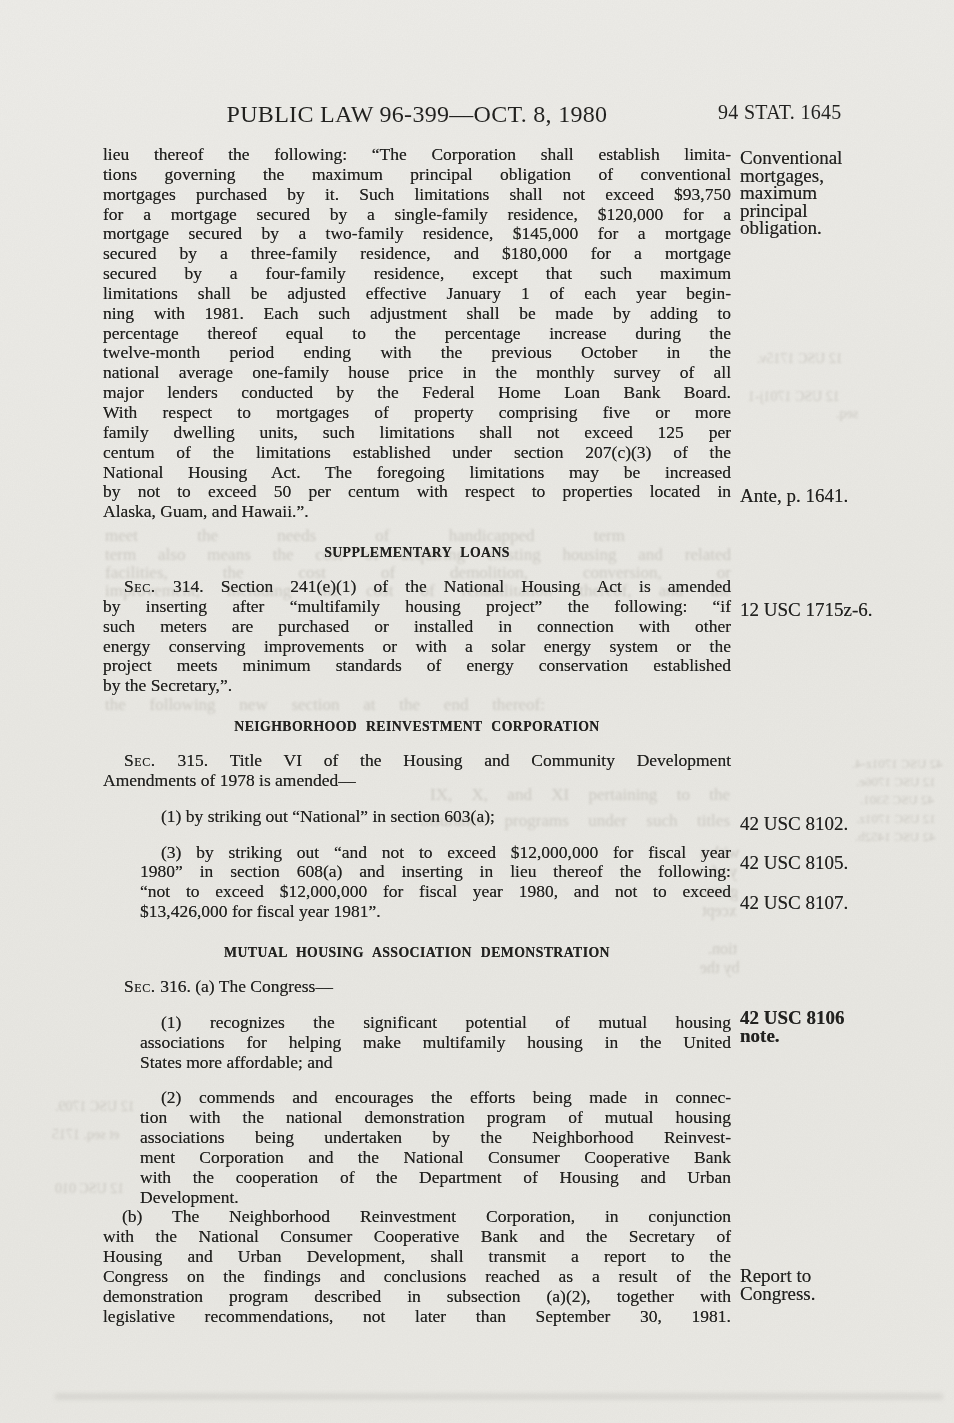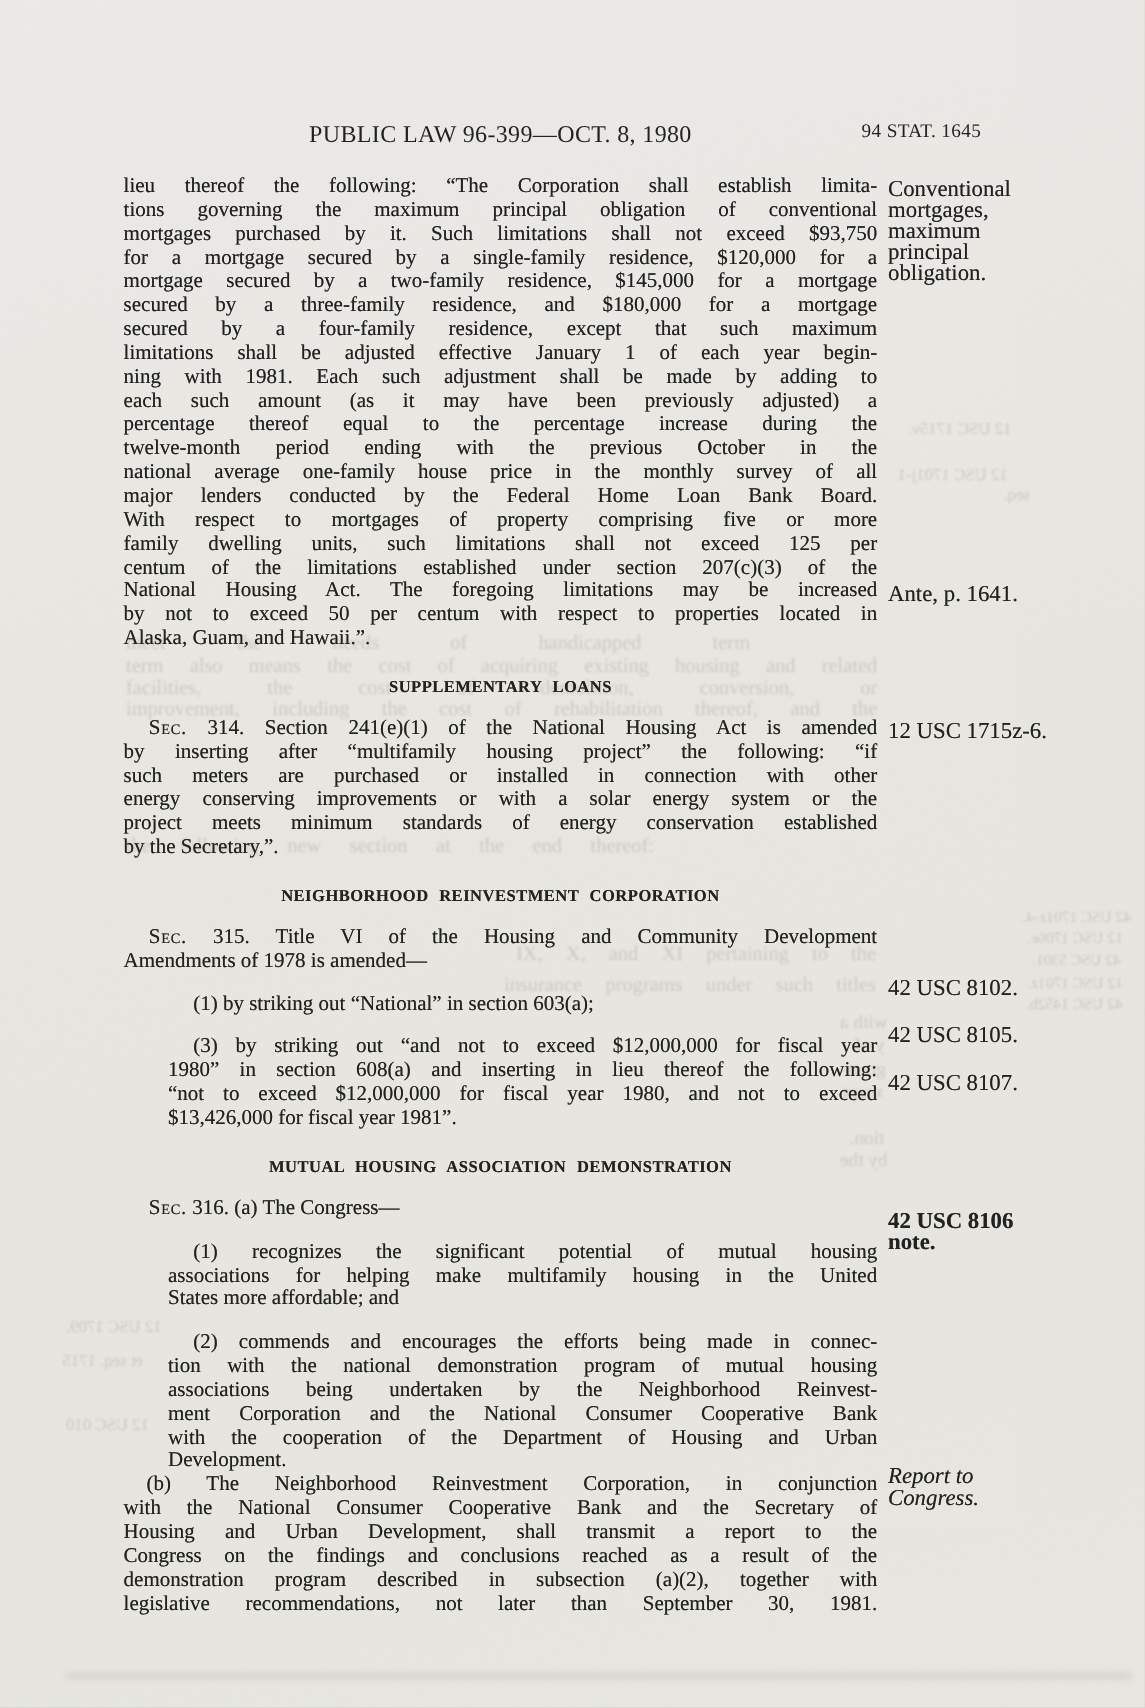--- a/index.html
+++ b/index.html
@@ -2,22 +2,22 @@
 <html><head>
 <meta charset="utf-8">
 <style>
   html,body{margin:0;padding:0;background:#d0cfcb;}
   .page{
     position:relative;width:954px;height:1423px;overflow:hidden;
     background:linear-gradient(168deg,#edece8 0%,#e9e8e3 45%,#e8e7e2 75%,#eae9e4 100%);
     font-family:"Liberation Serif","DejaVu Serif",serif;color:#1b1b19;
   }
   .hdr-title{position:absolute;top:101px;left:103px;width:628px;text-align:center;
-    font-size:20px;letter-spacing:.3px;white-space:nowrap;}
-  .hdr-stat{position:absolute;top:101px;left:718px;font-size:16px;letter-spacing:.3px;white-space:nowrap;}
+    font-size:24px;letter-spacing:.3px;white-space:nowrap;}
+  .hdr-stat{position:absolute;top:101px;left:718px;font-size:20px;letter-spacing:.3px;white-space:nowrap;}
   .body-col{position:absolute;top:145px;left:103px;width:628px;z-index:2;
     font-size:17.5px;text-shadow:0 0 .4px rgba(10,10,8,.65);}
   .ln{line-height:19.85px;text-align:justify;text-align-last:justify;}
   .ln.last{text-align-last:left;}
   .blk-heading{font-weight:bold;font-size:13.8px;line-height:20px;text-align:center;
     letter-spacing:.4px;word-spacing:5px;margin:21px 0 14px 0;}
   .p-sec .ln:first-child{text-indent:21px;}
   .p-item{padding-left:37px;margin-top:16px;}
   .p-item .ln:first-child{text-indent:21px;}
   .p-sub .ln:first-child{text-indent:19px;}
@@ -45,21 +45,20 @@
       <div class="blk p-flush">
         <div class="ln">lieu thereof the following: “The Corporation shall establish limita-</div>
         <div class="ln">tions governing the maximum principal obligation of conventional</div>
         <div class="ln">mortgages purchased by it. Such limitations shall not exceed $93,750</div>
         <div class="ln">for a mortgage secured by a single-family residence, $120,000 for a</div>
         <div class="ln">mortgage secured by a two-family residence, $145,000 for a mortgage</div>
         <div class="ln">secured by a three-family residence, and $180,000 for a mortgage</div>
         <div class="ln">secured by a four-family residence, except that such maximum</div>
         <div class="ln">limitations shall be adjusted effective January 1 of each year begin-</div>
         <div class="ln">ning with 1981. Each such adjustment shall be made by adding to</div>
-        <div class="ln">each such amount (as it may have been previously adjusted) a</div>
         <div class="ln">percentage thereof equal to the percentage increase during the</div>
         <div class="ln">twelve-month period ending with the previous October in the</div>
         <div class="ln">national average one-family house price in the monthly survey of all</div>
         <div class="ln">major lenders conducted by the Federal Home Loan Bank Board.</div>
         <div class="ln">With respect to mortgages of property comprising five or more</div>
         <div class="ln">family dwelling units, such limitations shall not exceed 125 per</div>
         <div class="ln">centum of the limitations established under section 207(c)(3) of the</div>
         <div class="ln">National Housing Act. The foregoing limitations may be increased</div>
         <div class="ln">by not to exceed 50 per centum with respect to properties located in</div>
         <div class="ln last">Alaska, Guam, and Hawaii.”.</div>
@@ -133,21 +132,21 @@
       <div class="sidenote" style="top: 854px;">
         <div>42 USC 8105.</div>
       </div>
       <div class="sidenote" style="top: 894px;">
         <div>42 USC 8107.</div>
       </div>
       <div class="sidenote" style="top: 1009px; font-weight: bold;">
         <div>42 USC 8106</div>
         <div>note.</div>
       </div>
-      <div class="sidenote" style="top: 1222px; font-style: italic;">
+      <div class="sidenote" style="top: 1267px;">
         <div>Report to</div>
         <div>Congress.</div>
       </div>
     </div>
   <div id="ghost-layer">
       <div class="ghost sp" style="left: 105px; top: 527px; font-size: 17px; width: 520px;">meet the needs of handicapped term</div>
       <div class="ghost sp" style="left: 105px; top: 546px; font-size: 17px; width: 626px;">term also means the cost of acquiring existing housing and related</div>
       <div class="ghost sp" style="left: 105px; top: 564px; font-size: 17px; width: 626px;">facilities, the cost of demolition, conversion, or</div>
       <div class="ghost sp" style="left: 105px; top: 582px; font-size: 17px; width: 626px;">improvement, including the cost of rehabilitation thereof, and the</div>
       <div class="ghost sp" style="left: 105px; top: 696px; font-size: 17px; width: 440px;">the following new section at the end thereof:</div>

